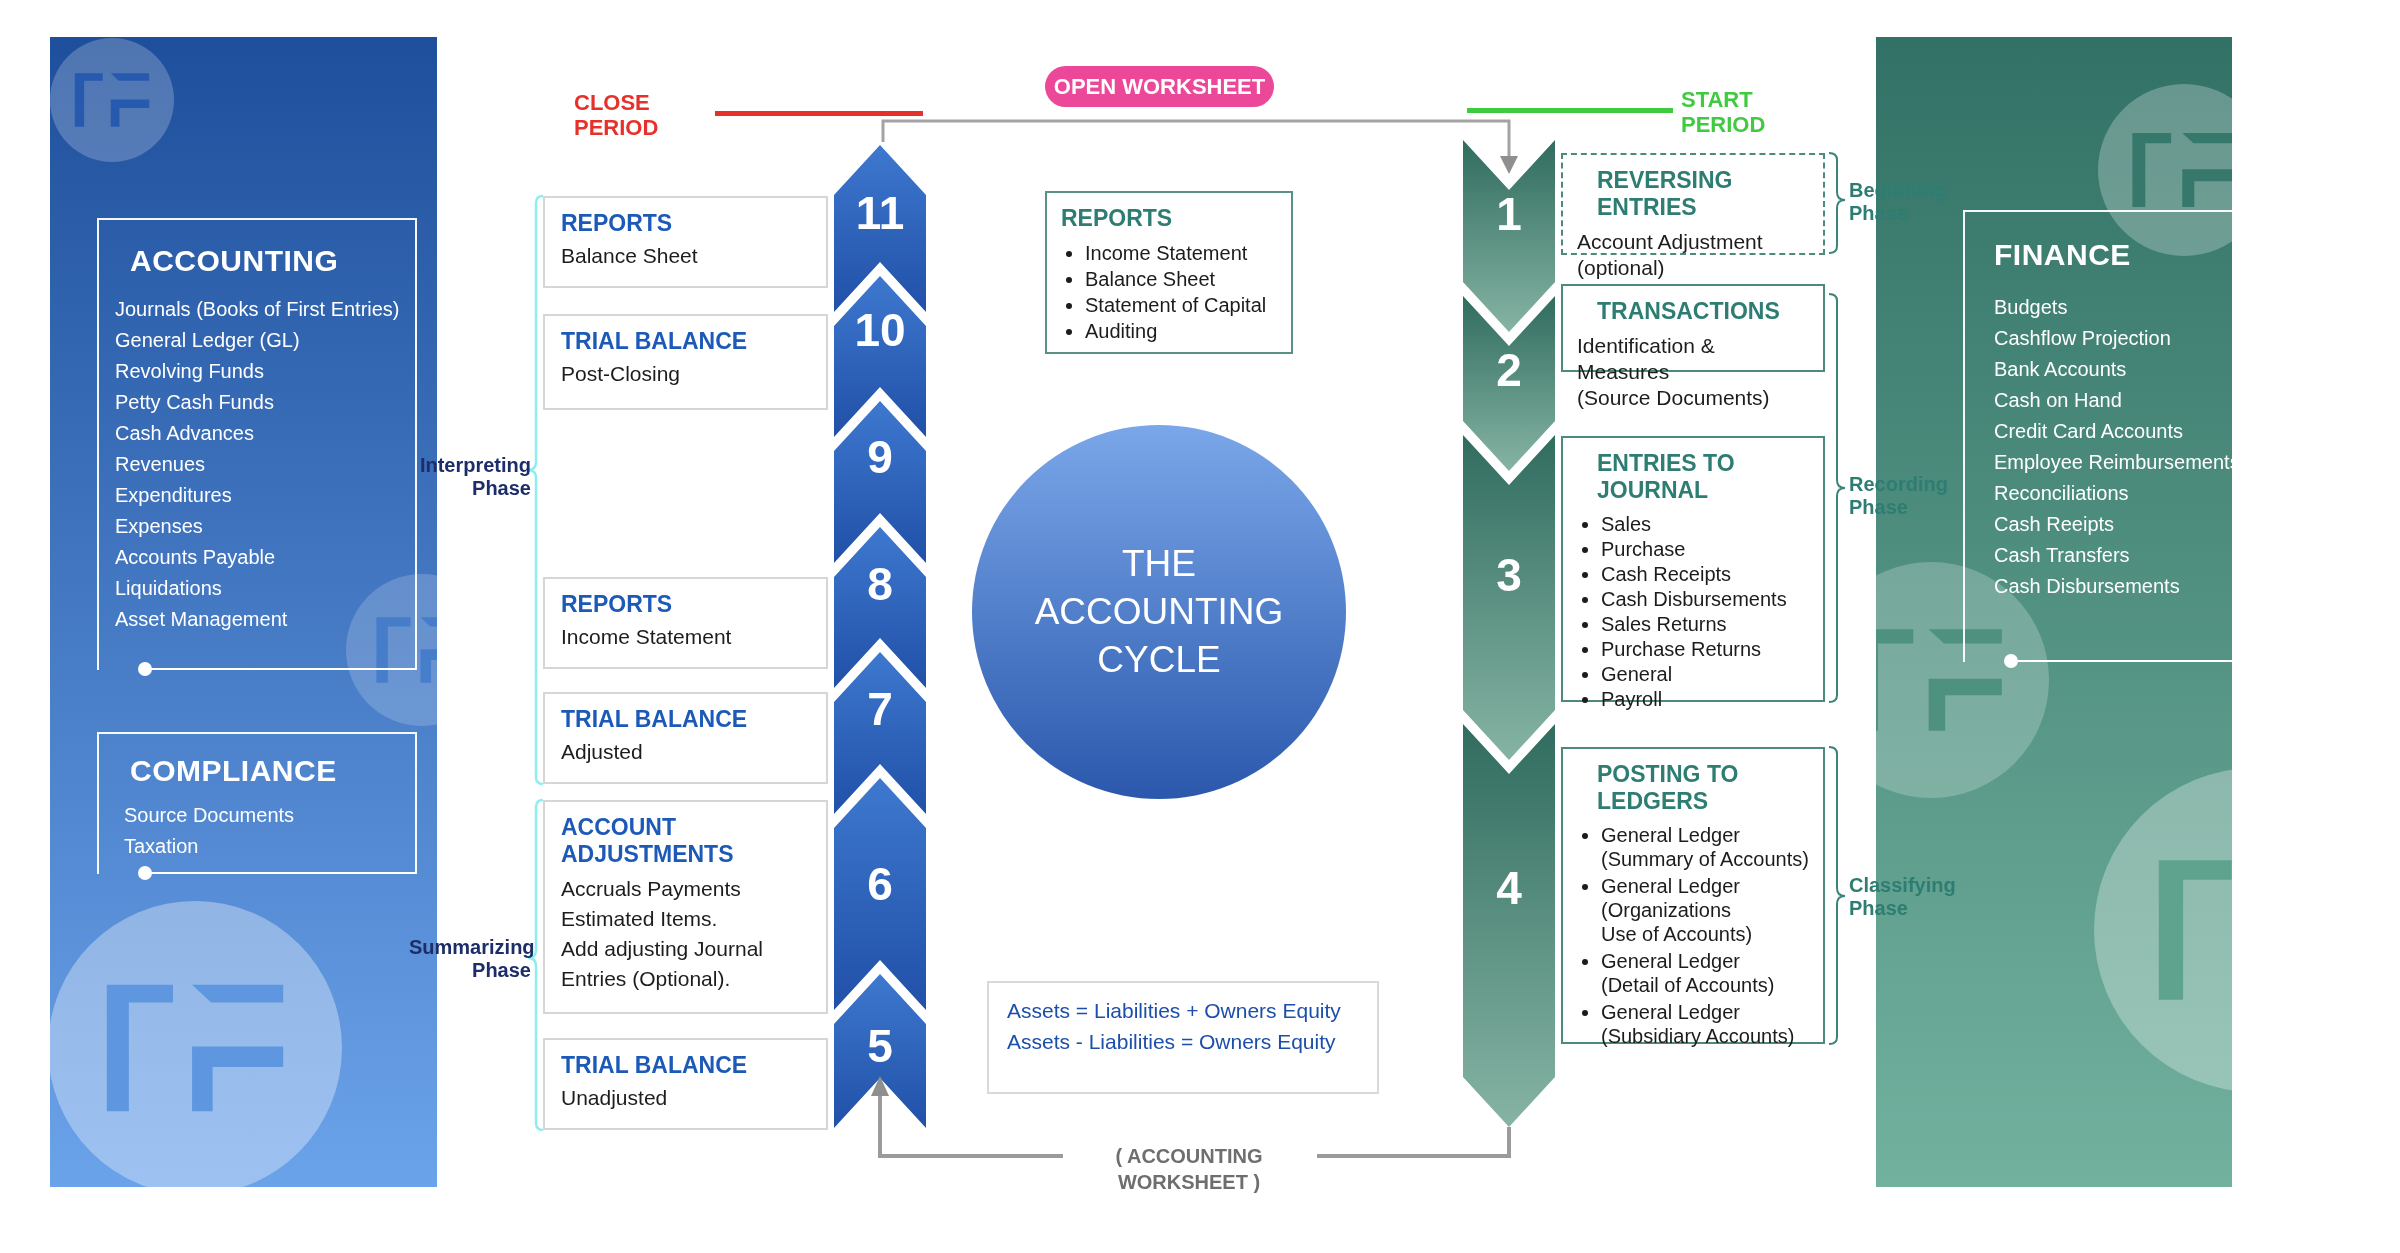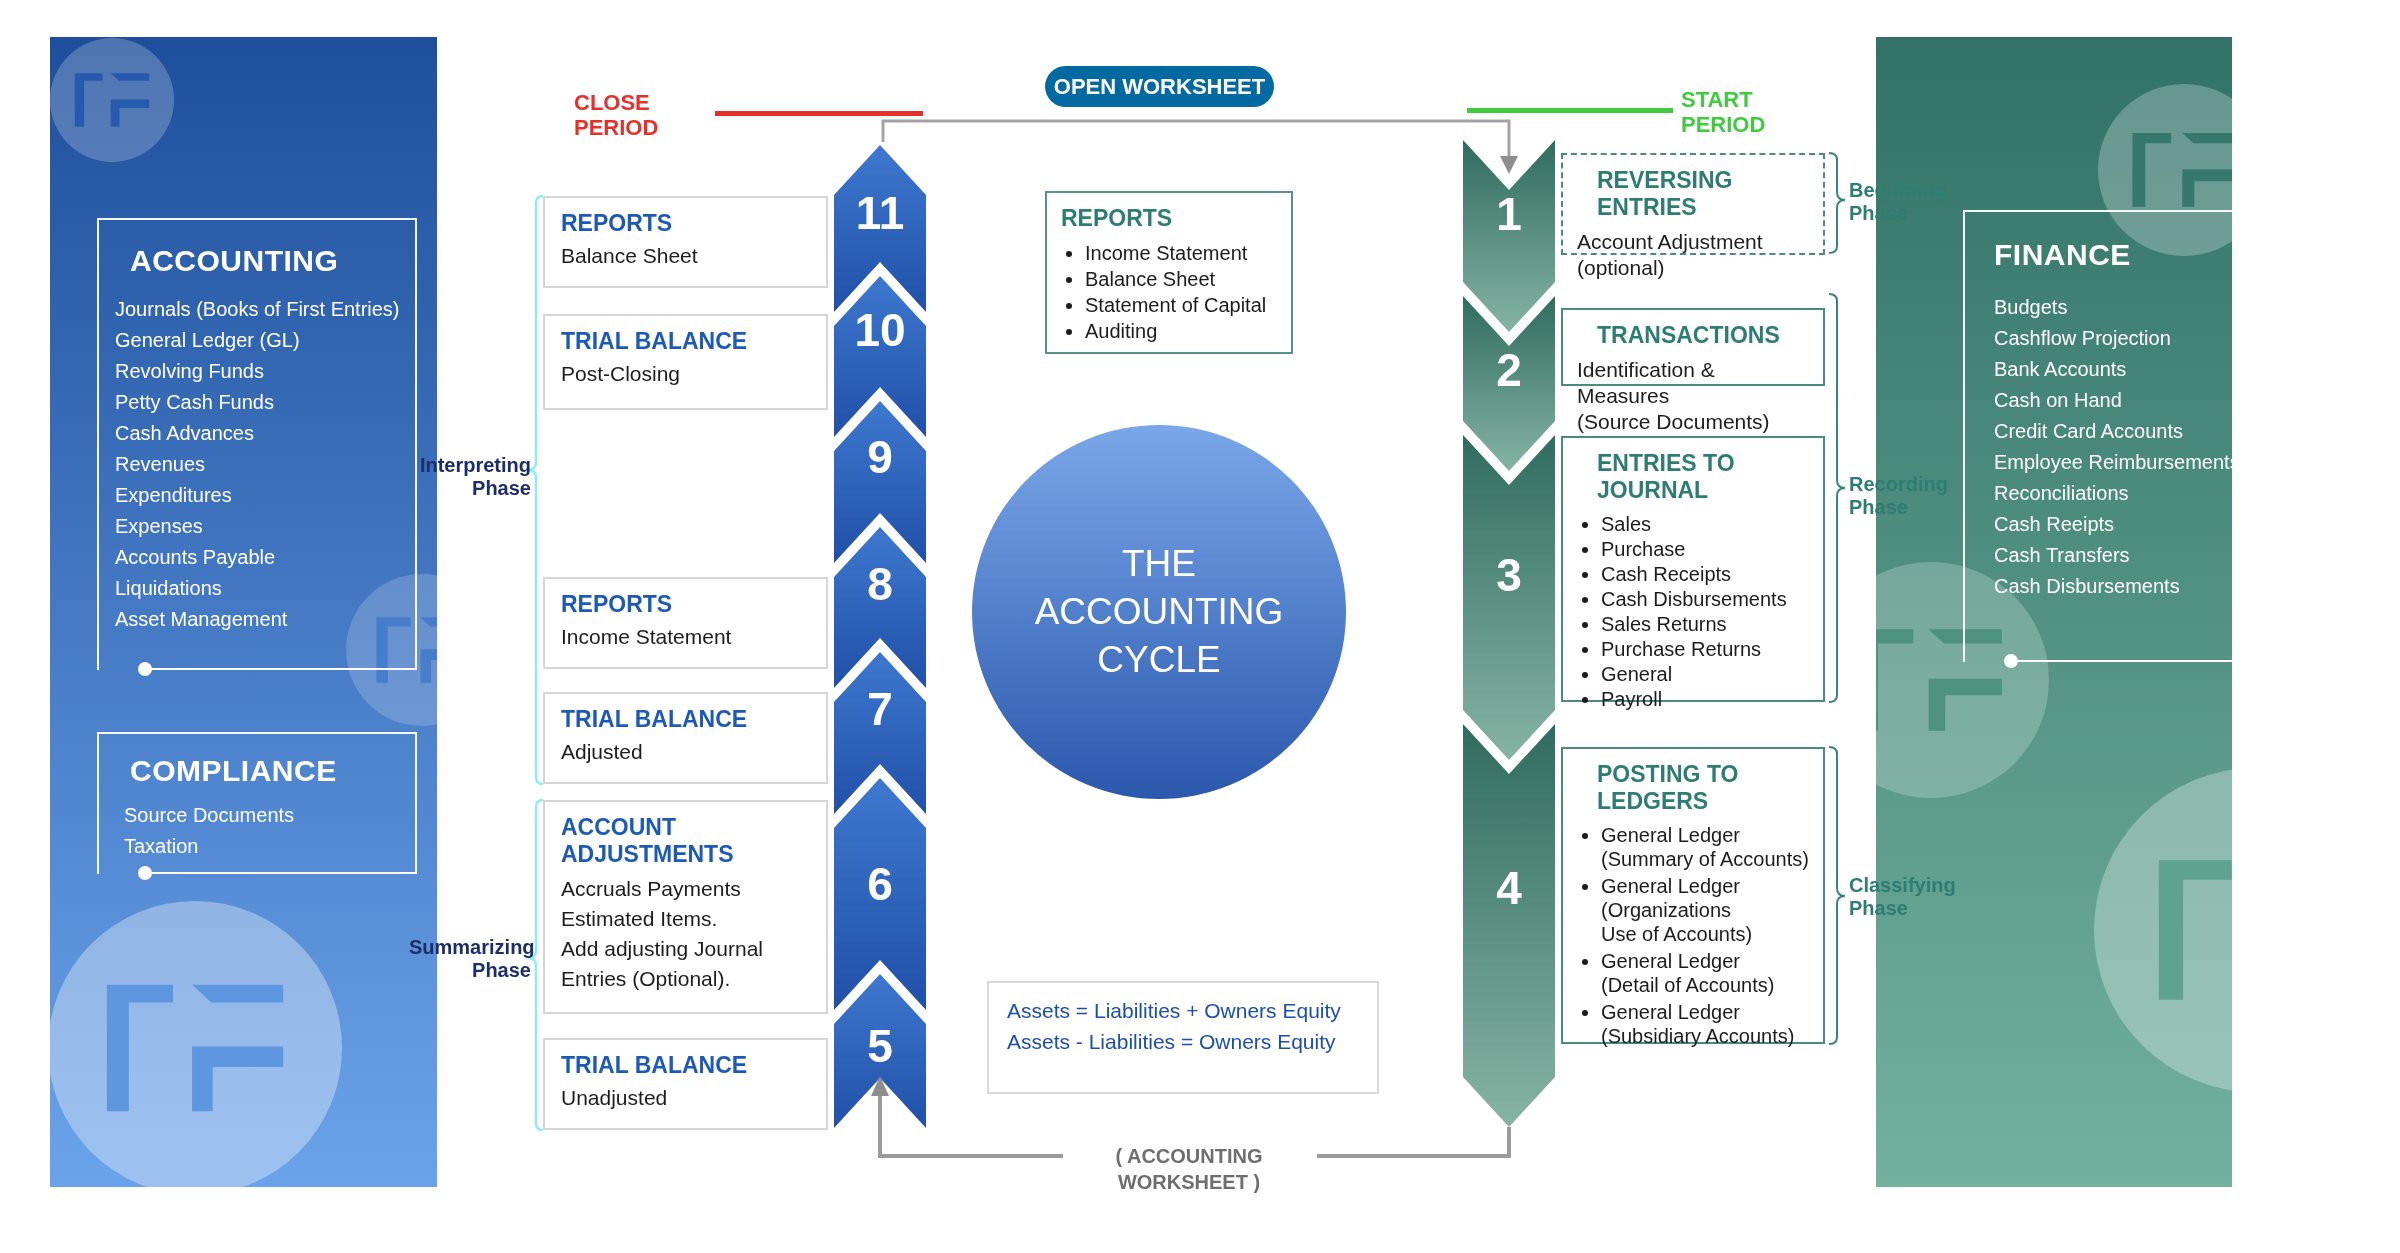--- a/index.html
+++ b/index.html
@@ -56,21 +56,21 @@
   .cycle-circle{position:absolute;left:972px;top:425px;width:374px;height:374px;border-radius:50%;
     background:linear-gradient(180deg,#7aa7e9 0%,#2b58ac 100%);display:flex;align-items:center;
     justify-content:center;text-align:center;color:#fff;font-size:37px;line-height:48px;z-index:1;}
 
   .eqbox{position:absolute;left:987px;top:981px;width:392px;height:113px;background:#fff;
          border:2px solid #d9d9d9;box-sizing:border-box;padding:12px 18px;z-index:2;}
   .eqbox .t{color:#1c4fa9;font-size:24px;font-weight:bold;margin-bottom:8px;}
   .eqbox .l{color:#1c4fa9;font-size:21px;line-height:31px;}
 
   .pill-btn{position:absolute;left:1045px;top:66px;width:229px;height:41px;border-radius:22px;
-    background:#0369a1;color:#fff;font-size:22px;font-weight:bold;display:flex;align-items:center;
+    background:#ec4899;color:#fff;font-size:22px;font-weight:bold;display:flex;align-items:center;
     justify-content:center;border:none;z-index:4;cursor:pointer;}
 
   .period{position:absolute;font-size:22px;font-weight:bold;line-height:25px;z-index:4;}
   .phase{position:absolute;font-size:20px;font-weight:bold;line-height:23px;z-index:4;}
   .phase.navy{color:#1d2d69;text-align:right;}
   .phase.teal{color:#2e7d72;text-align:left;}
 
   .hline{position:absolute;z-index:4;}
   .worksheet-label{position:absolute;left:1065px;top:1143px;width:248px;text-align:center;
     color:#6e6e6e;font-size:20px;font-weight:bold;z-index:5;background:#fff;line-height:26px;}
@@ -270,21 +270,21 @@
   <div class="eqbox">
     <div class="l">Assets = Liabilities + Owners Equity</div>
     <div class="l">Assets - Liabilities = Owners Equity</div>
   </div>
 
   <div class="tealbox dashed" style="top:153px;height:102px">
     <div class="t">REVERSING ENTRIES</div>
     <div class="b pre">Account Adjustment
 (optional)</div>
   </div>
-  <div class="tealbox" style="top:308px;height:78px">
+  <div class="tealbox" style="top:284px;height:88px">
     <div class="t">TRANSACTIONS</div>
     <div class="b pre">Identification &amp; Measures
 (Source Documents)</div>
   </div>
   <div class="tealbox" style="top:436px;height:266px">
     <div class="t">ENTRIES TO JOURNAL</div>
     <ul>
       <li>Sales</li>
       <li>Purchase</li>
       <li>Cash Receipts</li>

